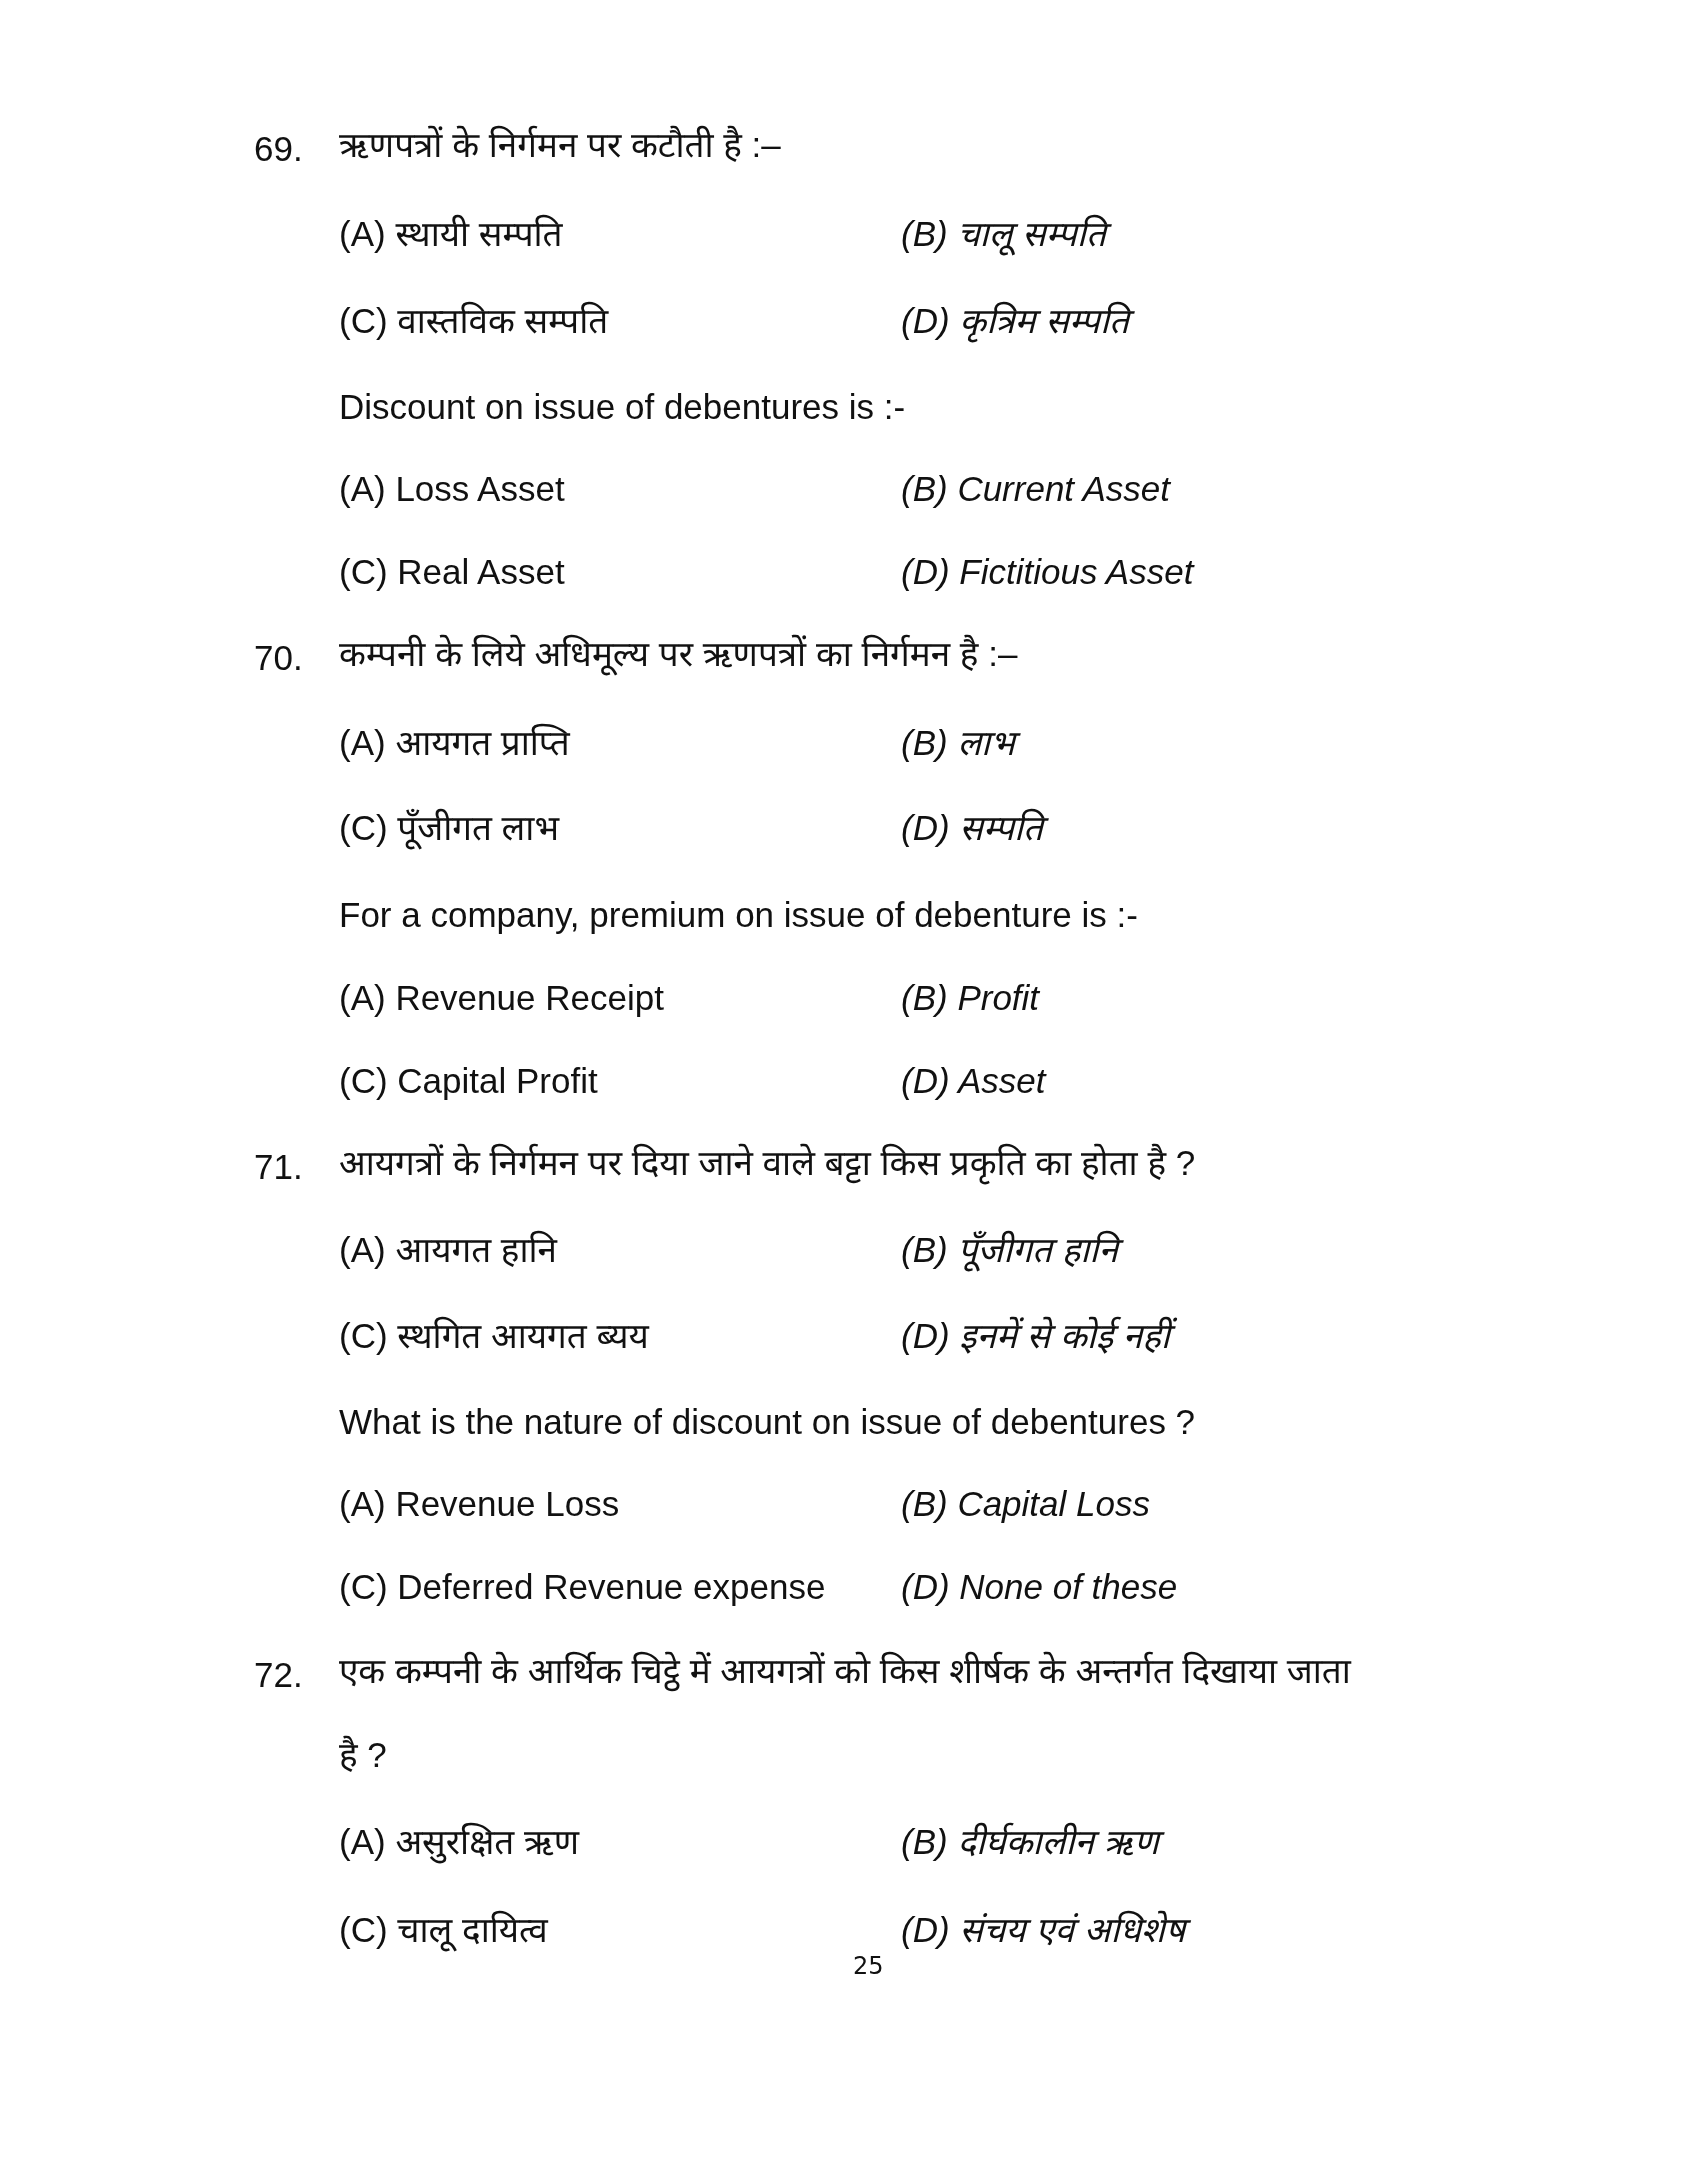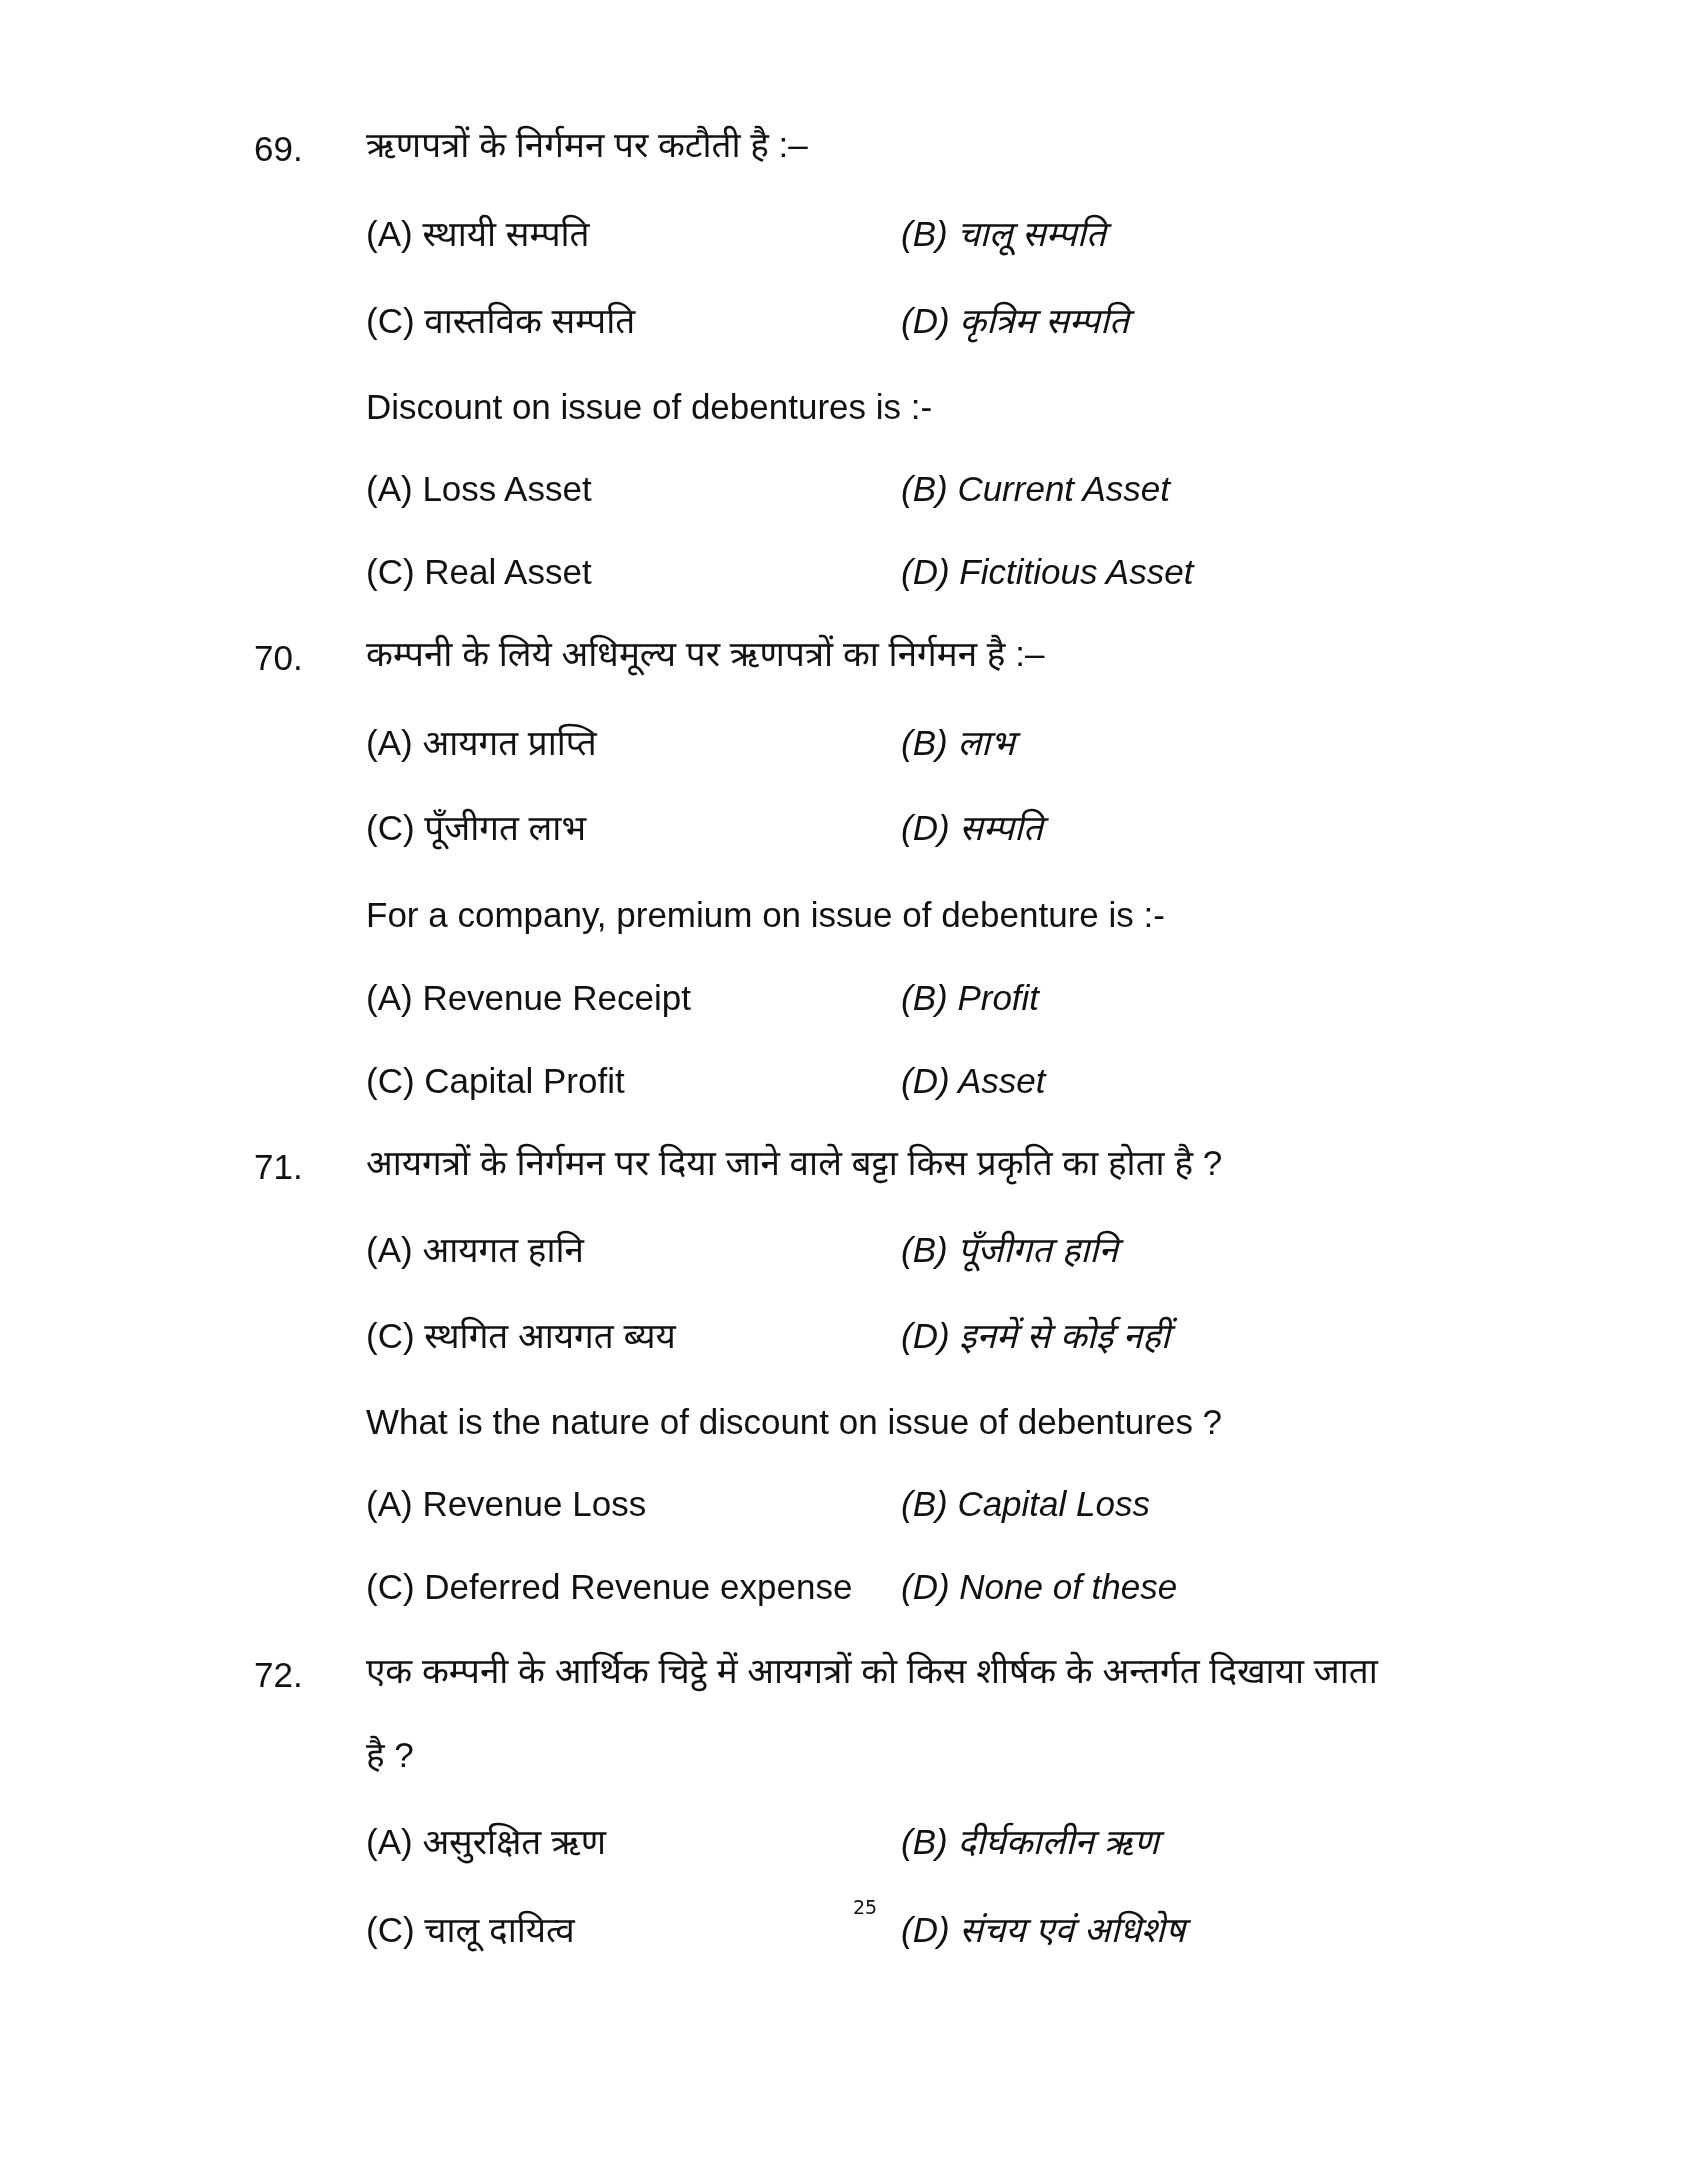--- a/index.html
+++ b/index.html
@@ -3,23 +3,23 @@
 <meta charset="utf-8">
 <style>
   html, body { margin: 0; padding: 0; }
   body {
     width: 1683px; height: 2178px; background: #ffffff; position: relative;
     font-family: "Liberation Sans", "DejaVu Sans", sans-serif; color: #111;
     overflow: hidden;
   }
   .line { position: absolute; white-space: nowrap; font-size: 35px; line-height: 44px; }
   .qnum { position: absolute; left: 254px; font-size: 35px; line-height: 44px; }
-  .col-a { left: 366px; }
+  .col-a { left: 339px; }
   .col-b { left: 901px; font-style: italic; }
-  .page-no { position: absolute; left: 853px; top: 1896px; font-family: "DejaVu Sans", sans-serif; font-size: 19px; }
+  .page-no { position: absolute; left: 853px; top: 1952px; font-family: "DejaVu Sans", sans-serif; font-size: 24px; }
 </style>
 </head>
 <body>
 
 <div class="qnum" style="top:127px">69.</div>
 <div class="line col-a" style="top:123px">ऋणपत्रों के निर्गमन पर कटौती है :–</div>
 <div class="line col-a" style="top:212px">(A) स्थायी सम्पति</div>
 <div class="line col-b" style="top:212px">(B) चालू सम्पति</div>
 <div class="line col-a" style="top:299px">(C) वास्तविक सम्पति</div>
 <div class="line col-b" style="top:299px">(D) कृत्रिम सम्पति</div>

